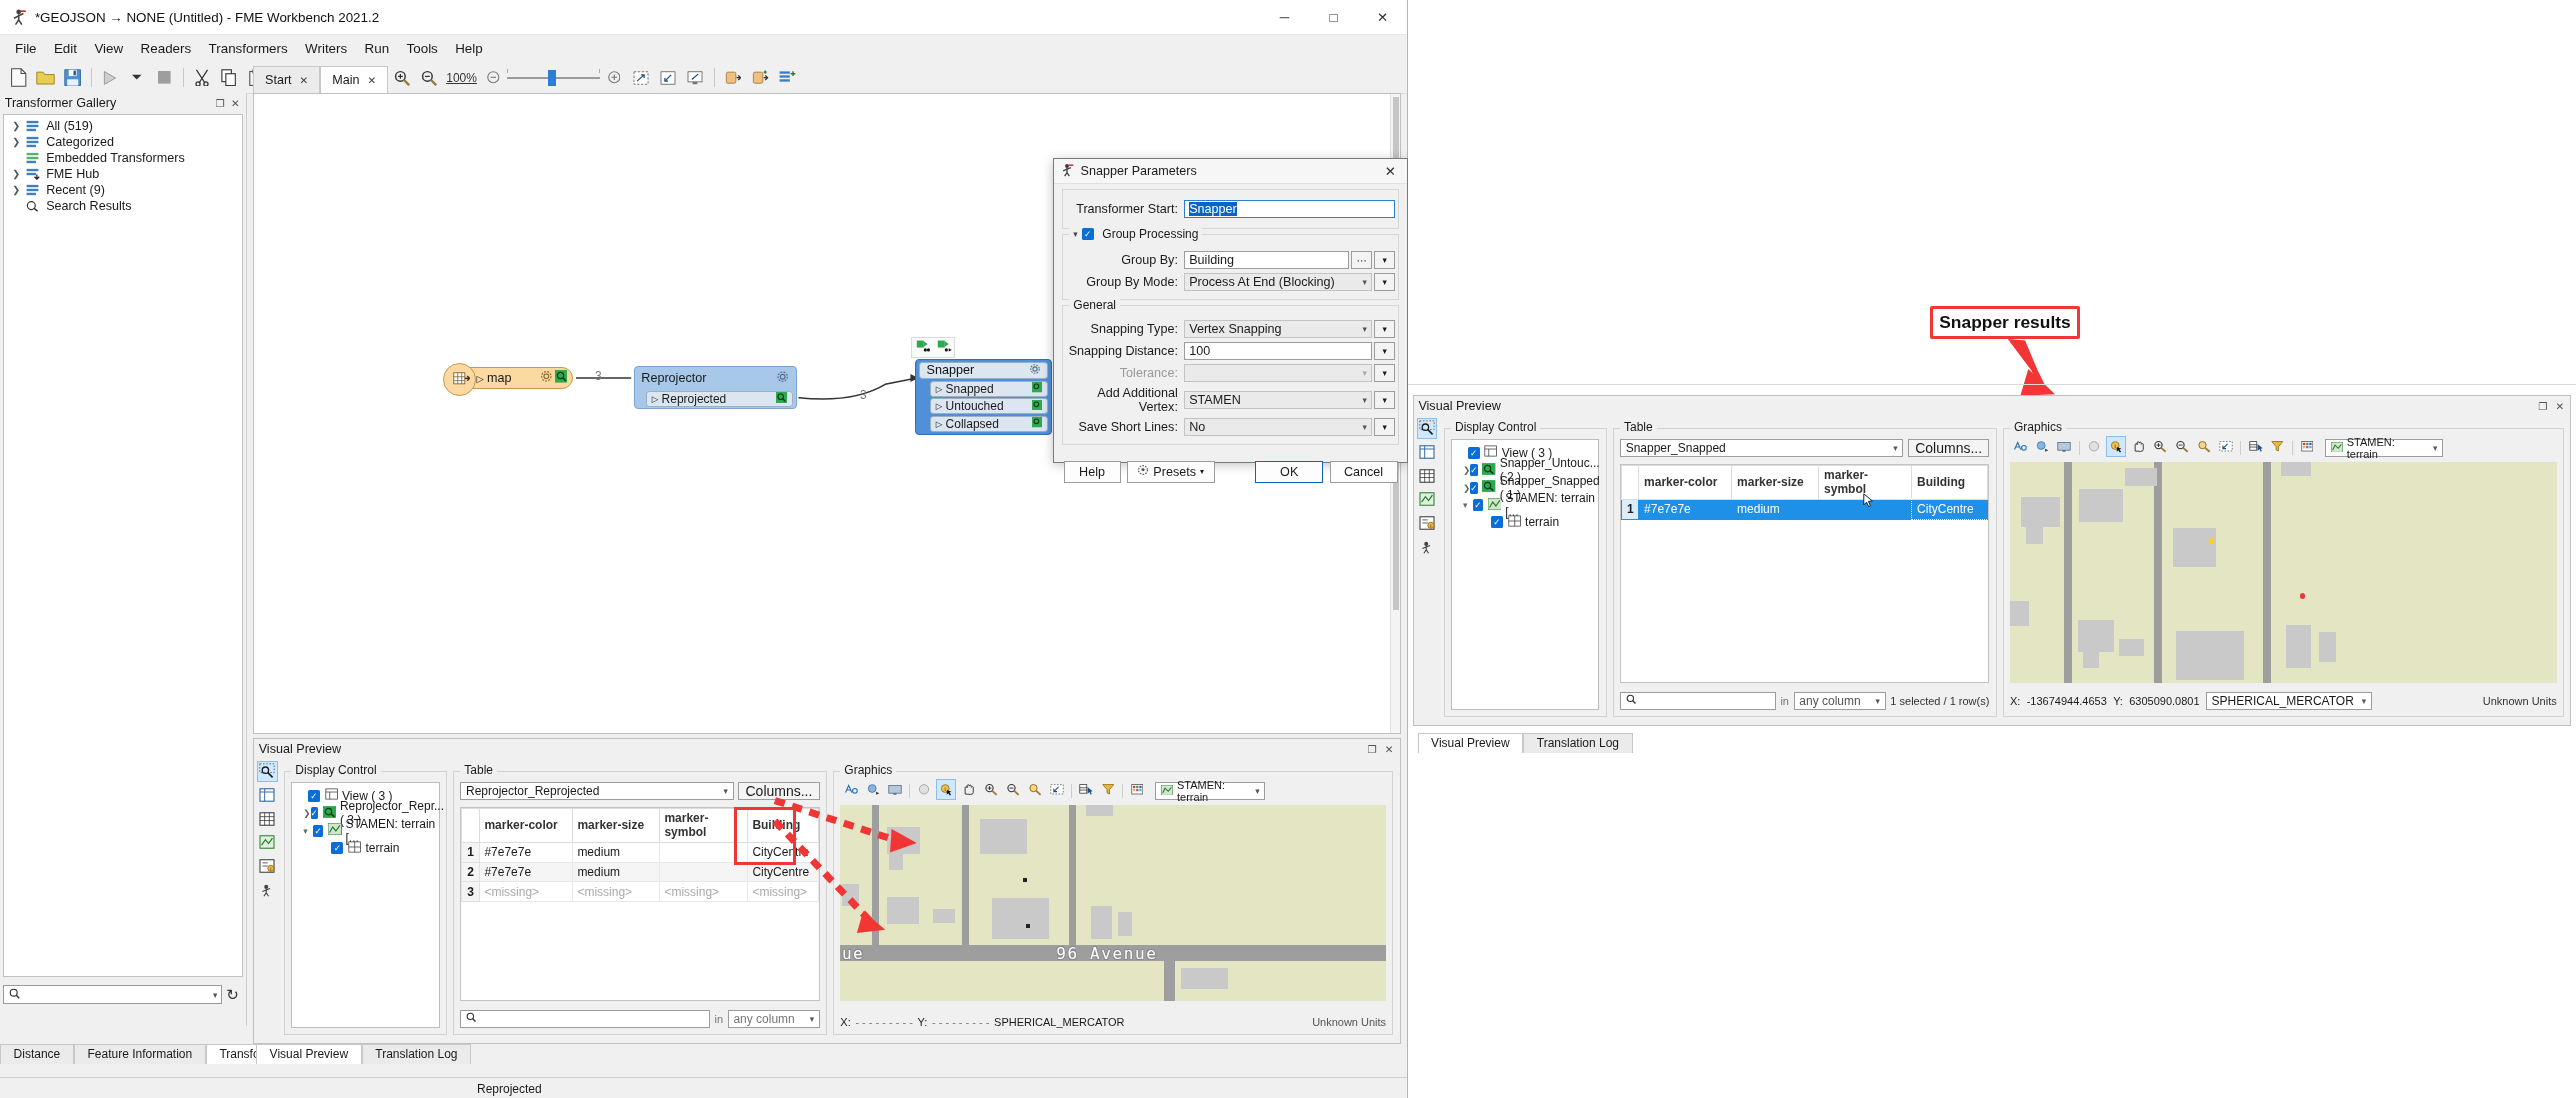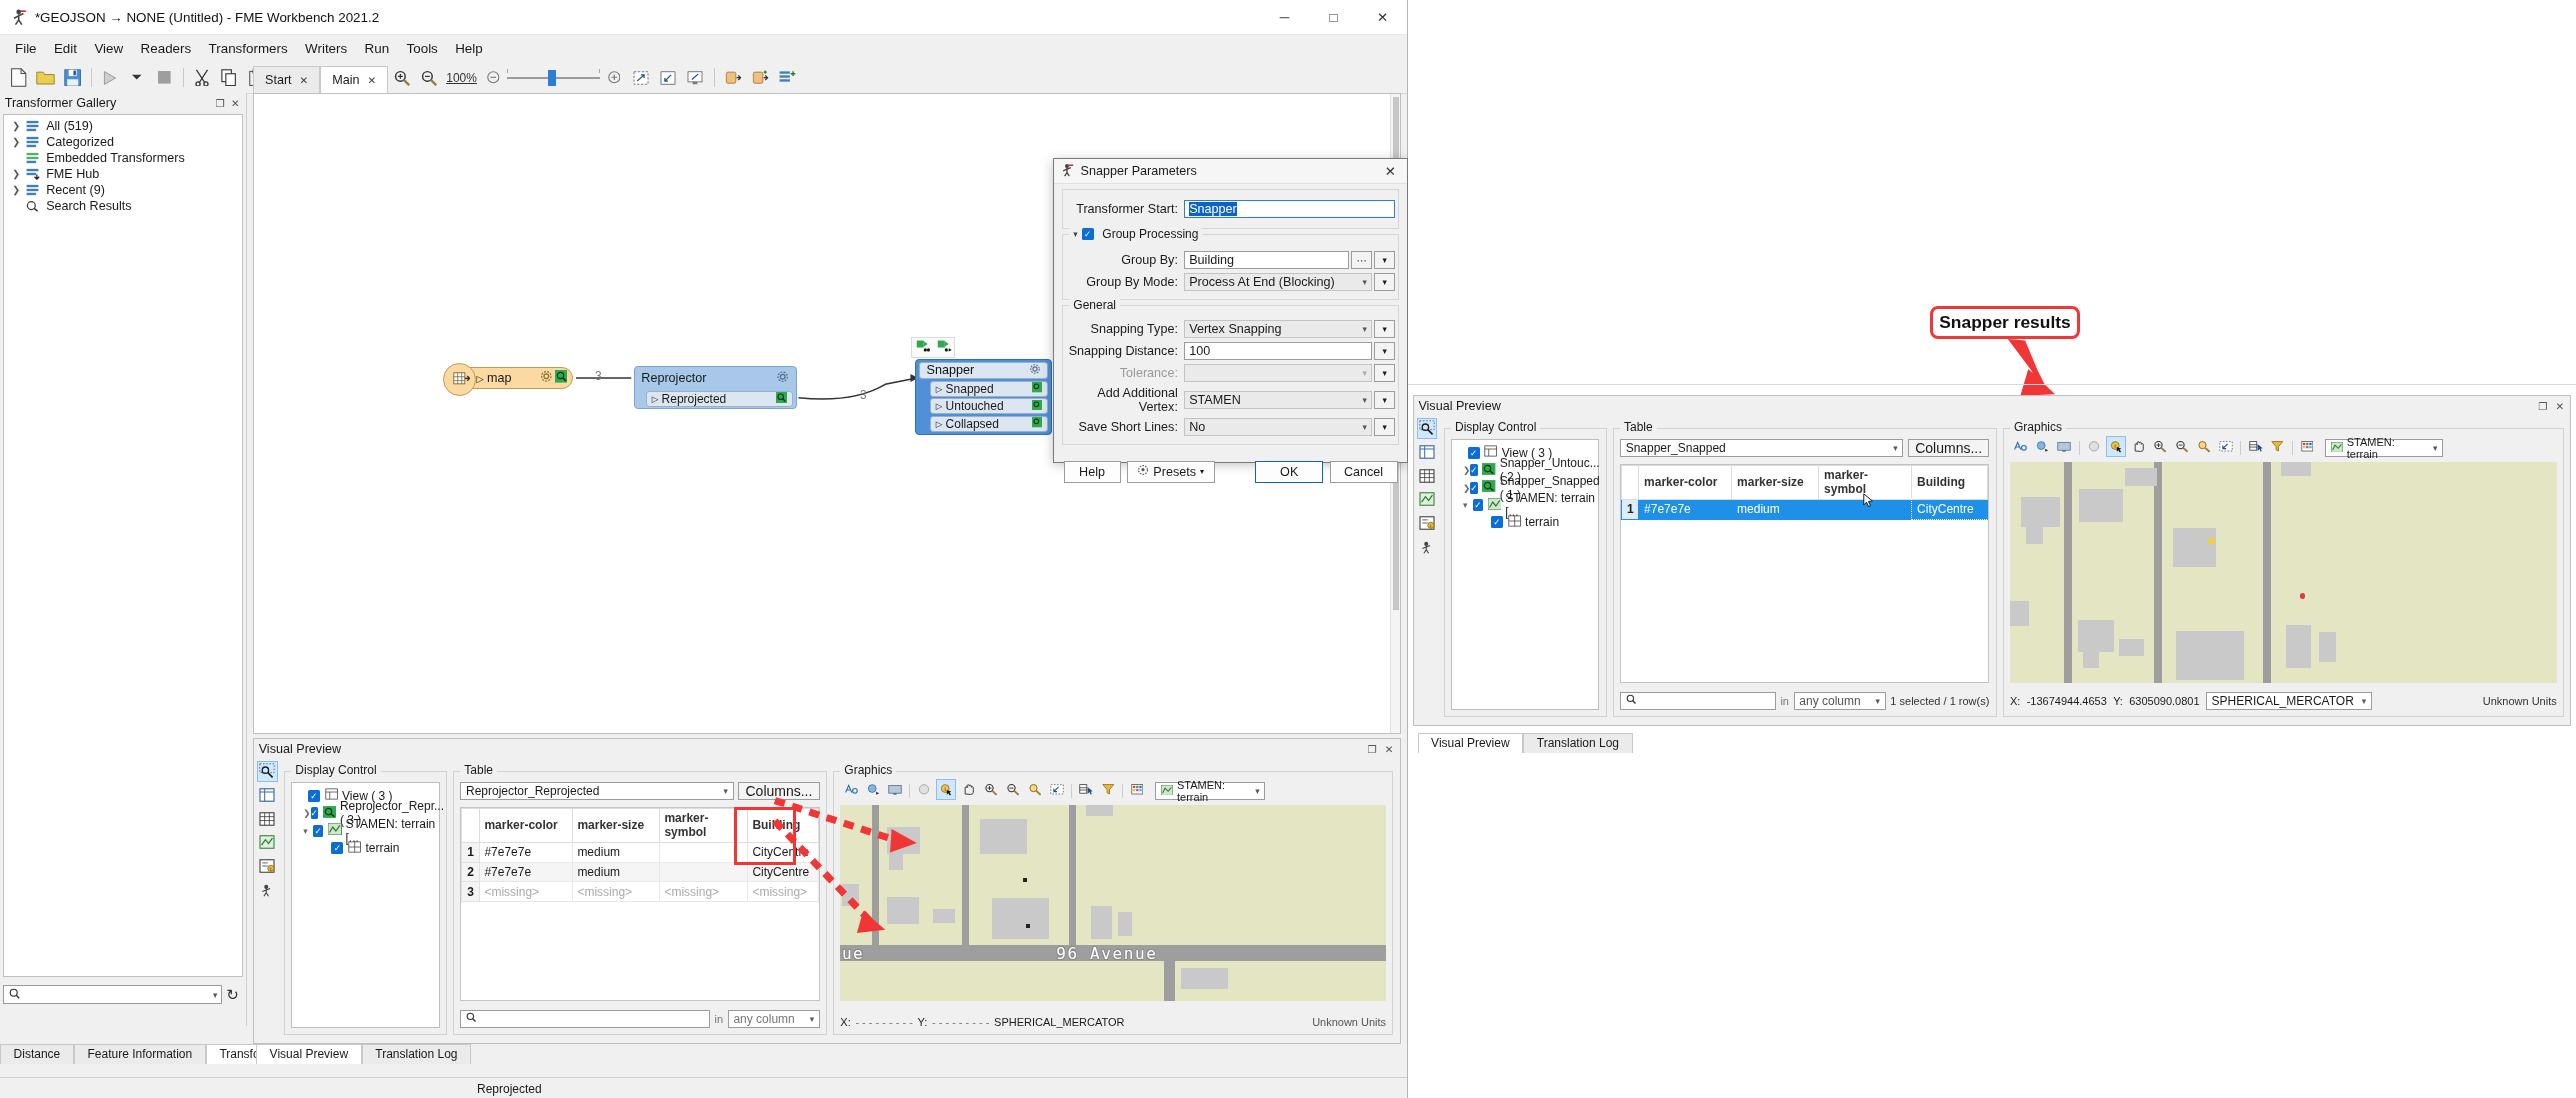--- a/index.html
+++ b/index.html
@@ -196,21 +196,21 @@
 
   
   #right-window {
     position:absolute; left:1408px; top:0; width:1168px; height:1099px; background:#ffffff;
   }
   .rw-vp { position:absolute; left:4.7px; top:395px; right:4.7px; height:331px;
            background:#f0f0f0; border:0.8px solid #c0c0c0; }
 
   
   .annot-box {
-    position:absolute; background:#ffffff; border:3.2px solid #f23535; border-radius:8px;
+    position:absolute; background:#ffffff; border:3.2px solid #f23535; border-radius:2px;
     display:flex; align-items:center; justify-content:center; font-weight:bold; font-size:17.4px;
     color:#111;
   }
   .redbox { position:absolute; border:3.2px solid #f23535; }
   svg.overlay { position:absolute; left:0; top:0; pointer-events:none; }
 </style>
 </head>
 <body>
 
 <div id="left-window">

